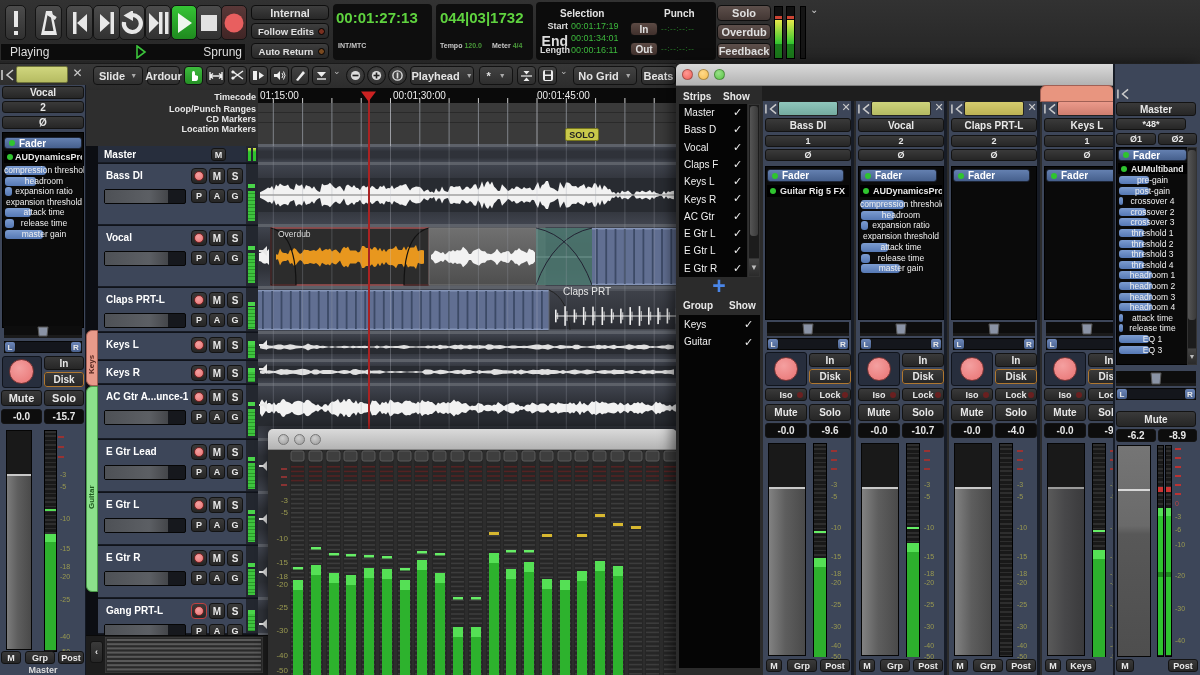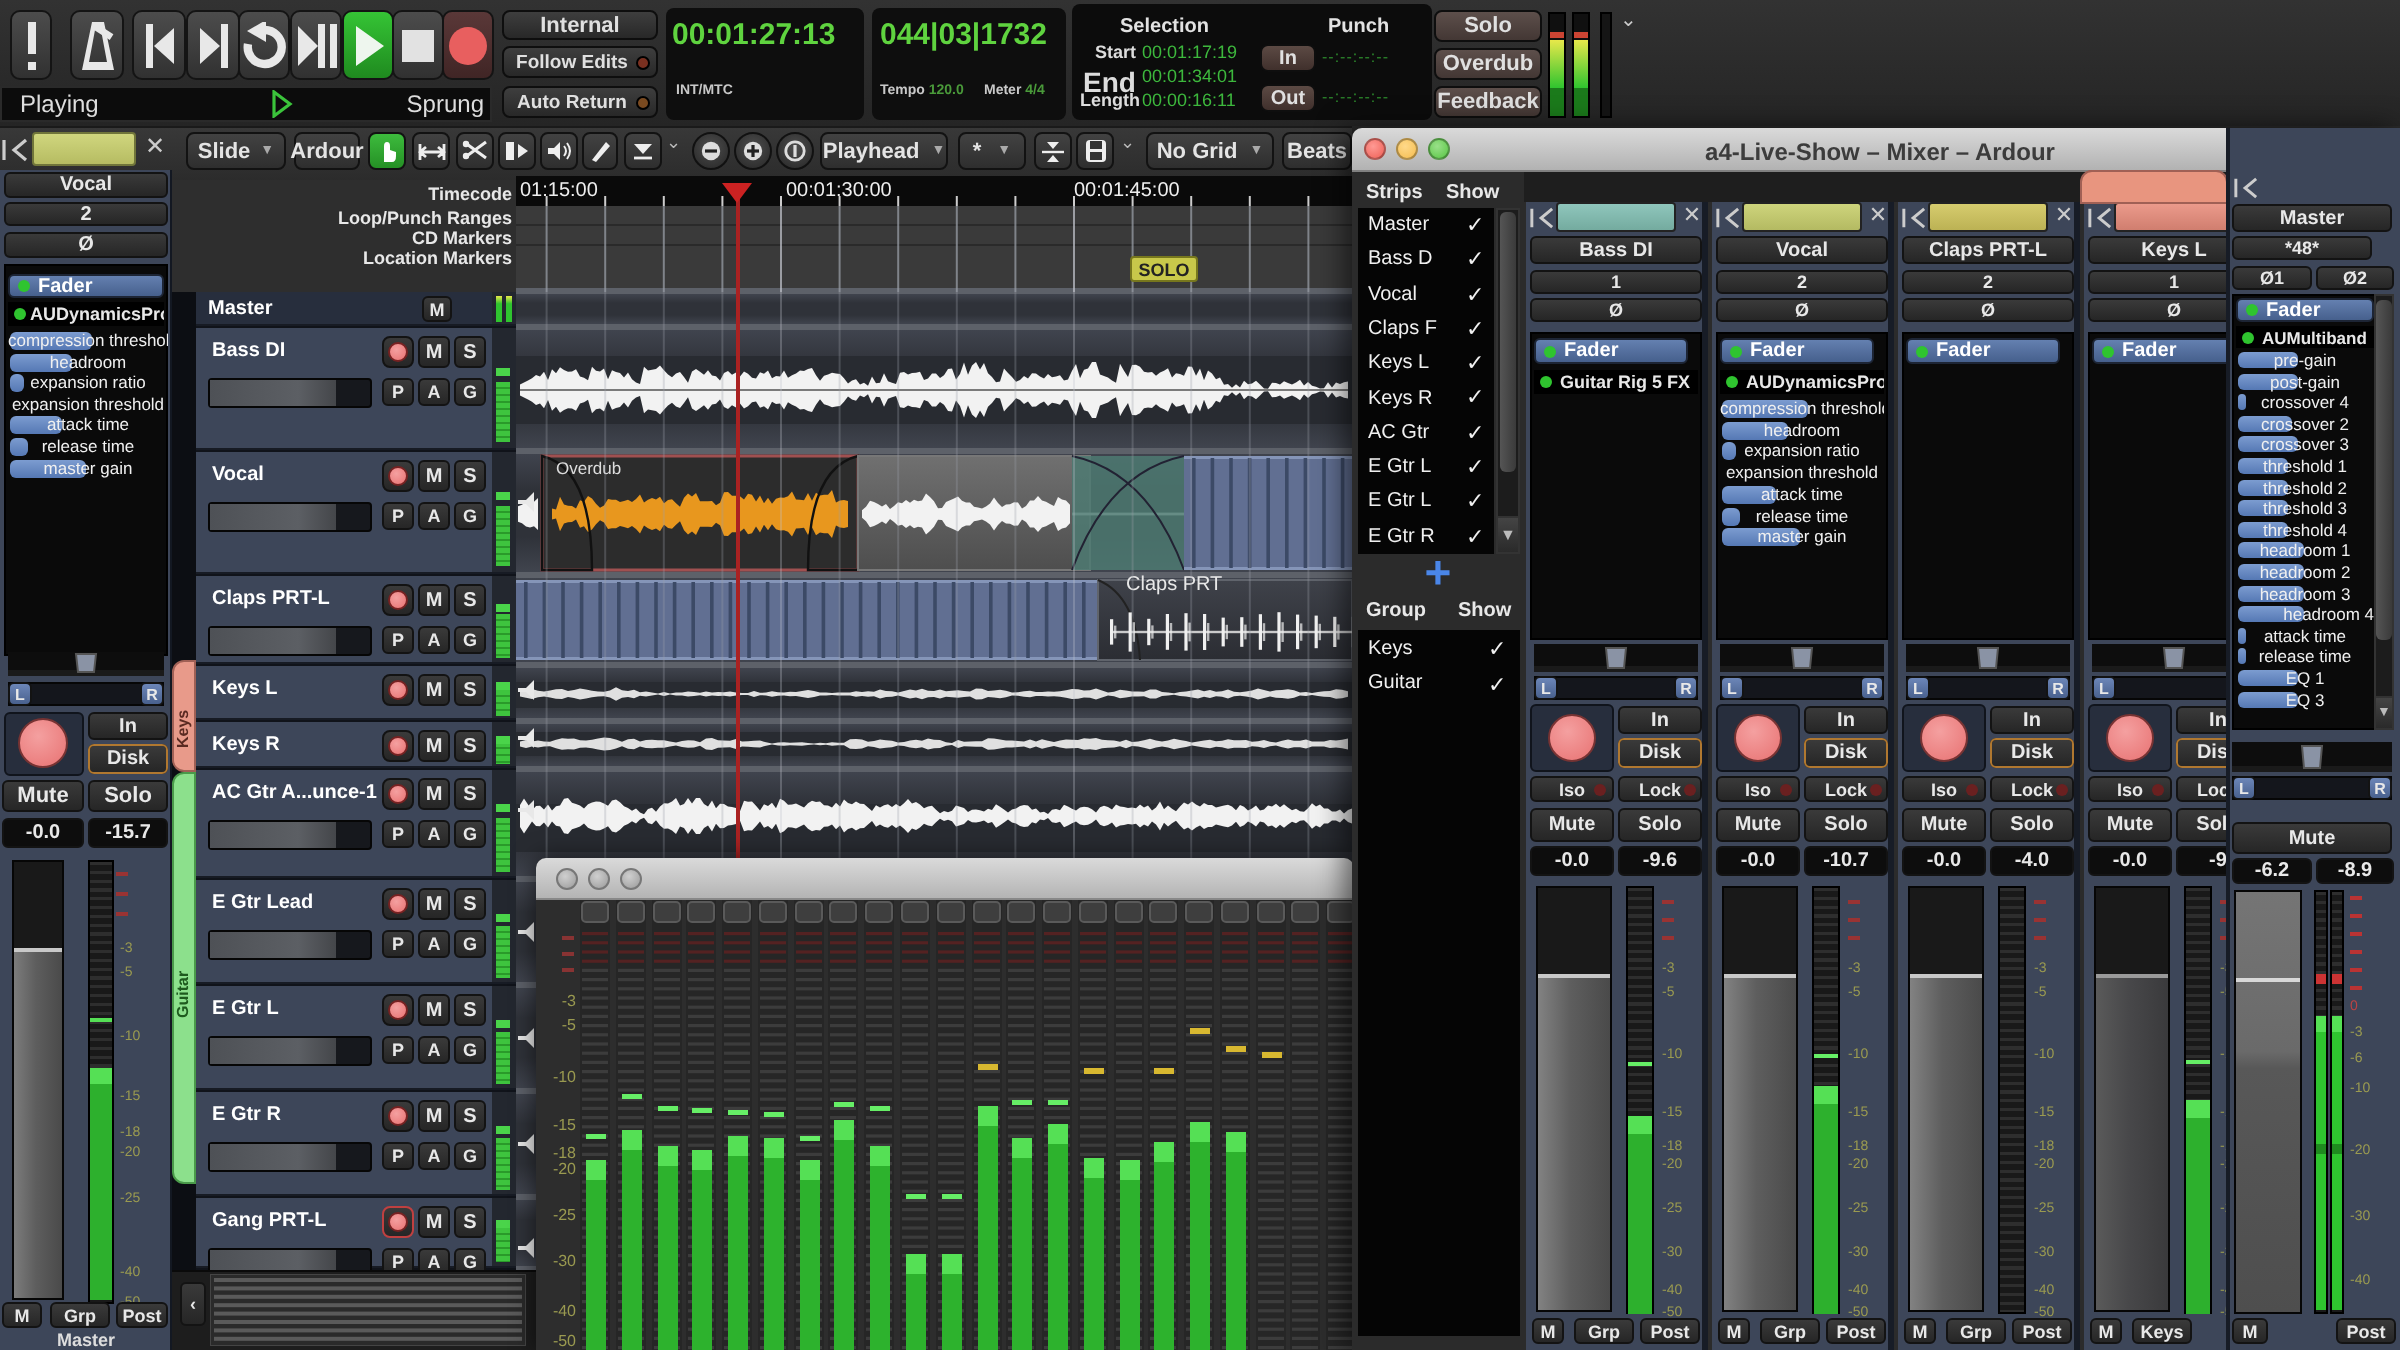--- a/index.html
+++ b/index.html
@@ -1758,21 +1758,20 @@
       <rect x="396.0" y="209.19999999999985" width="13" height="1.6" fill="#3c3c3c"></rect>
       <rect x="396.0" y="213.79999999999984" width="13" height="1.6" fill="#3c3c3c"></rect>
       <rect x="396.0" y="218.39999999999984" width="13" height="1.6" fill="#3c3c3c"></rect>
       <rect x="396.0" y="222.99999999999983" width="13" height="1.6" fill="#3c3c3c"></rect>
     </svg>
     <div class="abs" style="left:676px;top:64px;width:524px;height:611px;background:#2b2b2b;border-radius:5px 0 0 0;box-shadow:-4px 0 14px rgba(0,0,0,0.55);"></div>
     <div class="abs" style="left:676px;top:64px;width:524px;height:22px;background:linear-gradient(#dadada,#b2b2b2);border-radius:5px 0 0 0;border-bottom:1px solid #808080;"></div>
     <div class="abs" style="left:682px;top:69px;width:11px;height:11px;border-radius:50%;background:radial-gradient(circle at 40% 35%,#ff9a94,#ee5f55);border:1px solid rgba(0,0,0,0.3);"></div>
     <div class="abs" style="left:698px;top:69px;width:11px;height:11px;border-radius:50%;background:radial-gradient(circle at 40% 35%,#ffd98a,#f5bd4f);border:1px solid rgba(0,0,0,0.3);"></div>
     <div class="abs" style="left:714px;top:69px;width:11px;height:11px;border-radius:50%;background:radial-gradient(circle at 40% 35%,#9ae08a,#58c643);border:1px solid rgba(0,0,0,0.3);"></div>
-    <div class="abs" style="left:800px;top:69px;width:280px;height:13px;color:#3c3c3c;font-size:12px;font-weight:bold;text-align:center;">a4-Live-Show – Mixer – Ardour</div>
     <div class="abs" style="left:676px;top:86px;width:86px;height:589px;background:#2b2b2b;"></div>
     <div class="abs" style="left:683px;top:91px;width:40px;height:11px;color:#e8e8e8;font-size:10px;font-weight:bold;">Strips</div>
     <div class="abs" style="left:723px;top:91px;width:34px;height:11px;color:#e8e8e8;font-size:10px;font-weight:bold;">Show</div>
     <div class="abs" style="left:679px;top:104px;width:68px;height:173px;background:#050505;"></div>
     <div class="abs" style="left:684px;top:107px;width:50px;height:12px;color:#f0f0f0;font-size:10px;">Master</div>
     <div class="abs" style="left:733px;top:106px;width:12px;height:12px;color:#f0f0f0;font-size:11px;">✓</div>
     <div class="abs" style="left:684px;top:124px;width:50px;height:12px;color:#f0f0f0;font-size:10px;">Bass D</div>
     <div class="abs" style="left:733px;top:123px;width:12px;height:12px;color:#f0f0f0;font-size:11px;">✓</div>
     <div class="abs" style="left:684px;top:142px;width:50px;height:12px;color:#f0f0f0;font-size:10px;">Vocal</div>
     <div class="abs" style="left:733px;top:141px;width:12px;height:12px;color:#f0f0f0;font-size:11px;">✓</div>
@@ -2061,21 +2060,21 @@
     <div class="abs" style="left:1118px;top:249.19999999999996px;width:69px;height:10.6px;color:#f0f0f0;font-size:8.5px;text-align:center;line-height:10px;white-space:nowrap;">threshold 3</div>
     <div class="abs" style="left:1119px;top:260.79999999999995px;width:25px;height:8px;background:linear-gradient(#7c9cd0,#5578b4);border-radius:3px;"></div>
     <div class="abs" style="left:1118px;top:259.79999999999995px;width:69px;height:10.6px;color:#f0f0f0;font-size:8.5px;text-align:center;line-height:10px;white-space:nowrap;">threshold 4</div>
     <div class="abs" style="left:1119px;top:271.4px;width:33px;height:8px;background:linear-gradient(#7c9cd0,#5578b4);border-radius:3px;"></div>
     <div class="abs" style="left:1118px;top:270.4px;width:69px;height:10.6px;color:#f0f0f0;font-size:8.5px;text-align:center;line-height:10px;white-space:nowrap;">headroom 1</div>
     <div class="abs" style="left:1119px;top:282.0px;width:33px;height:8px;background:linear-gradient(#7c9cd0,#5578b4);border-radius:3px;"></div>
     <div class="abs" style="left:1118px;top:281.0px;width:69px;height:10.6px;color:#f0f0f0;font-size:8.5px;text-align:center;line-height:10px;white-space:nowrap;">headroom 2</div>
     <div class="abs" style="left:1119px;top:292.6px;width:33px;height:8px;background:linear-gradient(#7c9cd0,#5578b4);border-radius:3px;"></div>
     <div class="abs" style="left:1118px;top:291.6px;width:69px;height:10.6px;color:#f0f0f0;font-size:8.5px;text-align:center;line-height:10px;white-space:nowrap;">headroom 3</div>
     <div class="abs" style="left:1119px;top:303.20000000000005px;width:33px;height:8px;background:linear-gradient(#7c9cd0,#5578b4);border-radius:3px;"></div>
-    <div class="abs" style="left:1118px;top:302.20000000000005px;width:69px;height:10.6px;color:#f0f0f0;font-size:8.5px;text-align:right;line-height:10px;white-space:nowrap;">headroom 4</div>
+    <div class="abs" style="left:1118px;top:302.20000000000005px;width:69px;height:10.6px;color:#f0f0f0;font-size:8.5px;text-align:center;line-height:10px;white-space:nowrap;">headroom 4</div>
     <div class="abs" style="left:1119px;top:313.80000000000007px;width:4px;height:8px;background:linear-gradient(#7c9cd0,#5578b4);border-radius:3px;"></div>
     <div class="abs" style="left:1118px;top:312.80000000000007px;width:69px;height:10.6px;color:#f0f0f0;font-size:8.5px;text-align:center;line-height:10px;white-space:nowrap;">attack time</div>
     <div class="abs" style="left:1119px;top:324.4000000000001px;width:4px;height:8px;background:linear-gradient(#7c9cd0,#5578b4);border-radius:3px;"></div>
     <div class="abs" style="left:1118px;top:323.4000000000001px;width:69px;height:10.6px;color:#f0f0f0;font-size:8.5px;text-align:center;line-height:10px;white-space:nowrap;">release time</div>
     <div class="abs" style="left:1119px;top:335.0000000000001px;width:30px;height:8px;background:linear-gradient(#7c9cd0,#5578b4);border-radius:3px;"></div>
     <div class="abs" style="left:1118px;top:334.0000000000001px;width:69px;height:10.6px;color:#f0f0f0;font-size:8.5px;text-align:center;line-height:10px;white-space:nowrap;">EQ 1</div>
     <div class="abs" style="left:1119px;top:345.60000000000014px;width:30px;height:8px;background:linear-gradient(#7c9cd0,#5578b4);border-radius:3px;"></div>
     <div class="abs" style="left:1118px;top:344.60000000000014px;width:69px;height:10.6px;color:#f0f0f0;font-size:8.5px;text-align:center;line-height:10px;white-space:nowrap;">EQ 3</div>
     <div class="abs" style="left:1187px;top:147px;width:10px;height:218px;background:#1c1c1c;border:1px solid #333;"></div>
     <div class="abs" style="left:1188px;top:150px;width:8px;height:170px;background:linear-gradient(90deg,#555,#3a3a3a);border-radius:3px;"></div>

